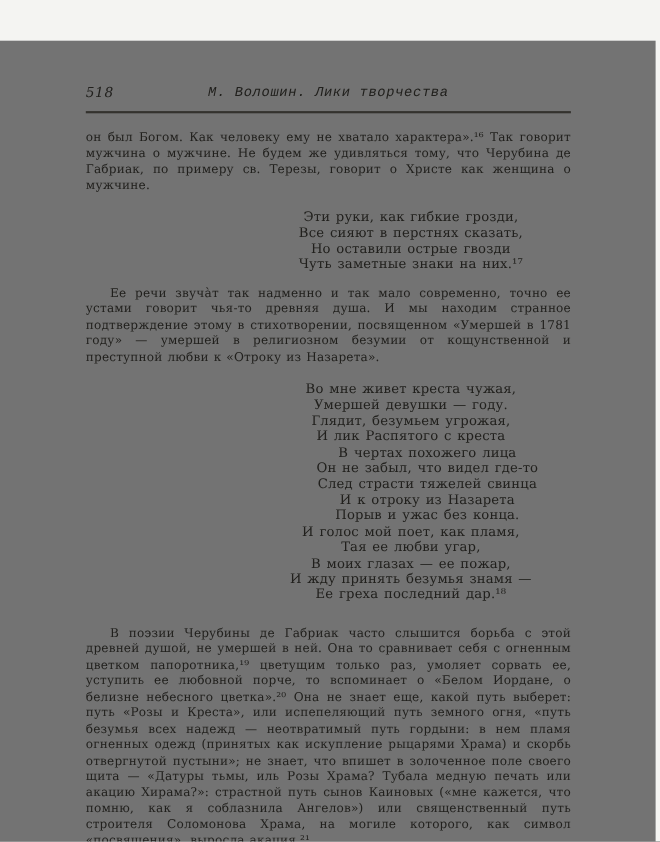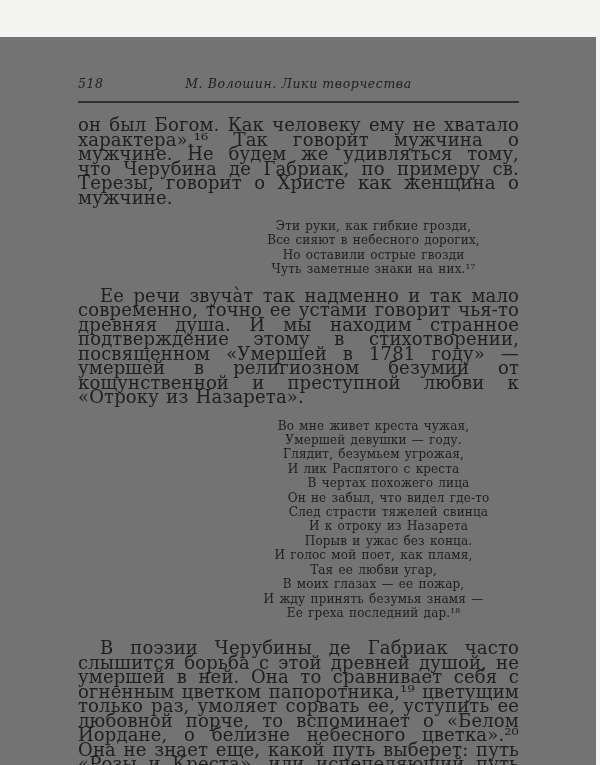--- a/index.html
+++ b/index.html
@@ -32,24 +32,25 @@
     padding-bottom:6px;
   }
   .page-num{
     position:absolute;left:0;top:0;
     letter-spacing:0.5px;
   }
   .running-title{
     position:absolute;left:0;right:0;top:0;
     text-align:center;
     letter-spacing:0.6px;
+    font-family:Liberation Mono, monospace;
   }
   
   .para{
-    font-size:18px;
+    font-size:11px;
     line-height:14.5px;
     text-align:justify;
     letter-spacing:0.15px;
     word-spacing:0.08em;
     margin:0;
   }
   .para.indent{ text-indent:22px; }
   .para.first{ margin-top:15px; }
   .para.after-verse{ margin-top:12px; }
   .para.big-gap{ margin-top:21px; }
@@ -75,21 +76,21 @@
     <div class="running-head">
       <span class="page-num">518</span>
       <span class="running-title">М. Волошин. Лики творчества</span>
     </div>
 
     <p class="para first">он был Богом. Как человеку ему не хватало характера».¹⁶ Так говорит мужчина о мужчине. Не будем же удивляться тому, что Черубина де Габриак, по примеру св. Терезы, говорит о Христе как женщина о мужчине.</p>
 
     <div class="verse">
       <div>
           <div class="verse-line">Эти руки, как гибкие грозди,</div>
-          <div class="verse-line">Все сияют в небесного дорогих,</div>
+          <div class="verse-line">Все сияют в перстнях сказать,</div>
           <div class="verse-line">Но оставили острые гвозди</div>
           <div class="verse-line">Чуть заметные знаки на них.¹⁷</div>
         </div>
     </div>
 
     <p class="para indent after-verse">Ее речи звуча̀т так надменно и так мало современно, точно ее устами говорит чья-то древняя душа. И мы находим странное подтверждение этому в стихотворении, посвященном «Умершей в 1781 году» — умершей в религиозном безумии от кощунственной и преступной любви к «Отроку из Назарета».</p>
 
     <div class="verse">
       <div>
           <div class="verse-line">Во мне живет креста чужая,</div>

